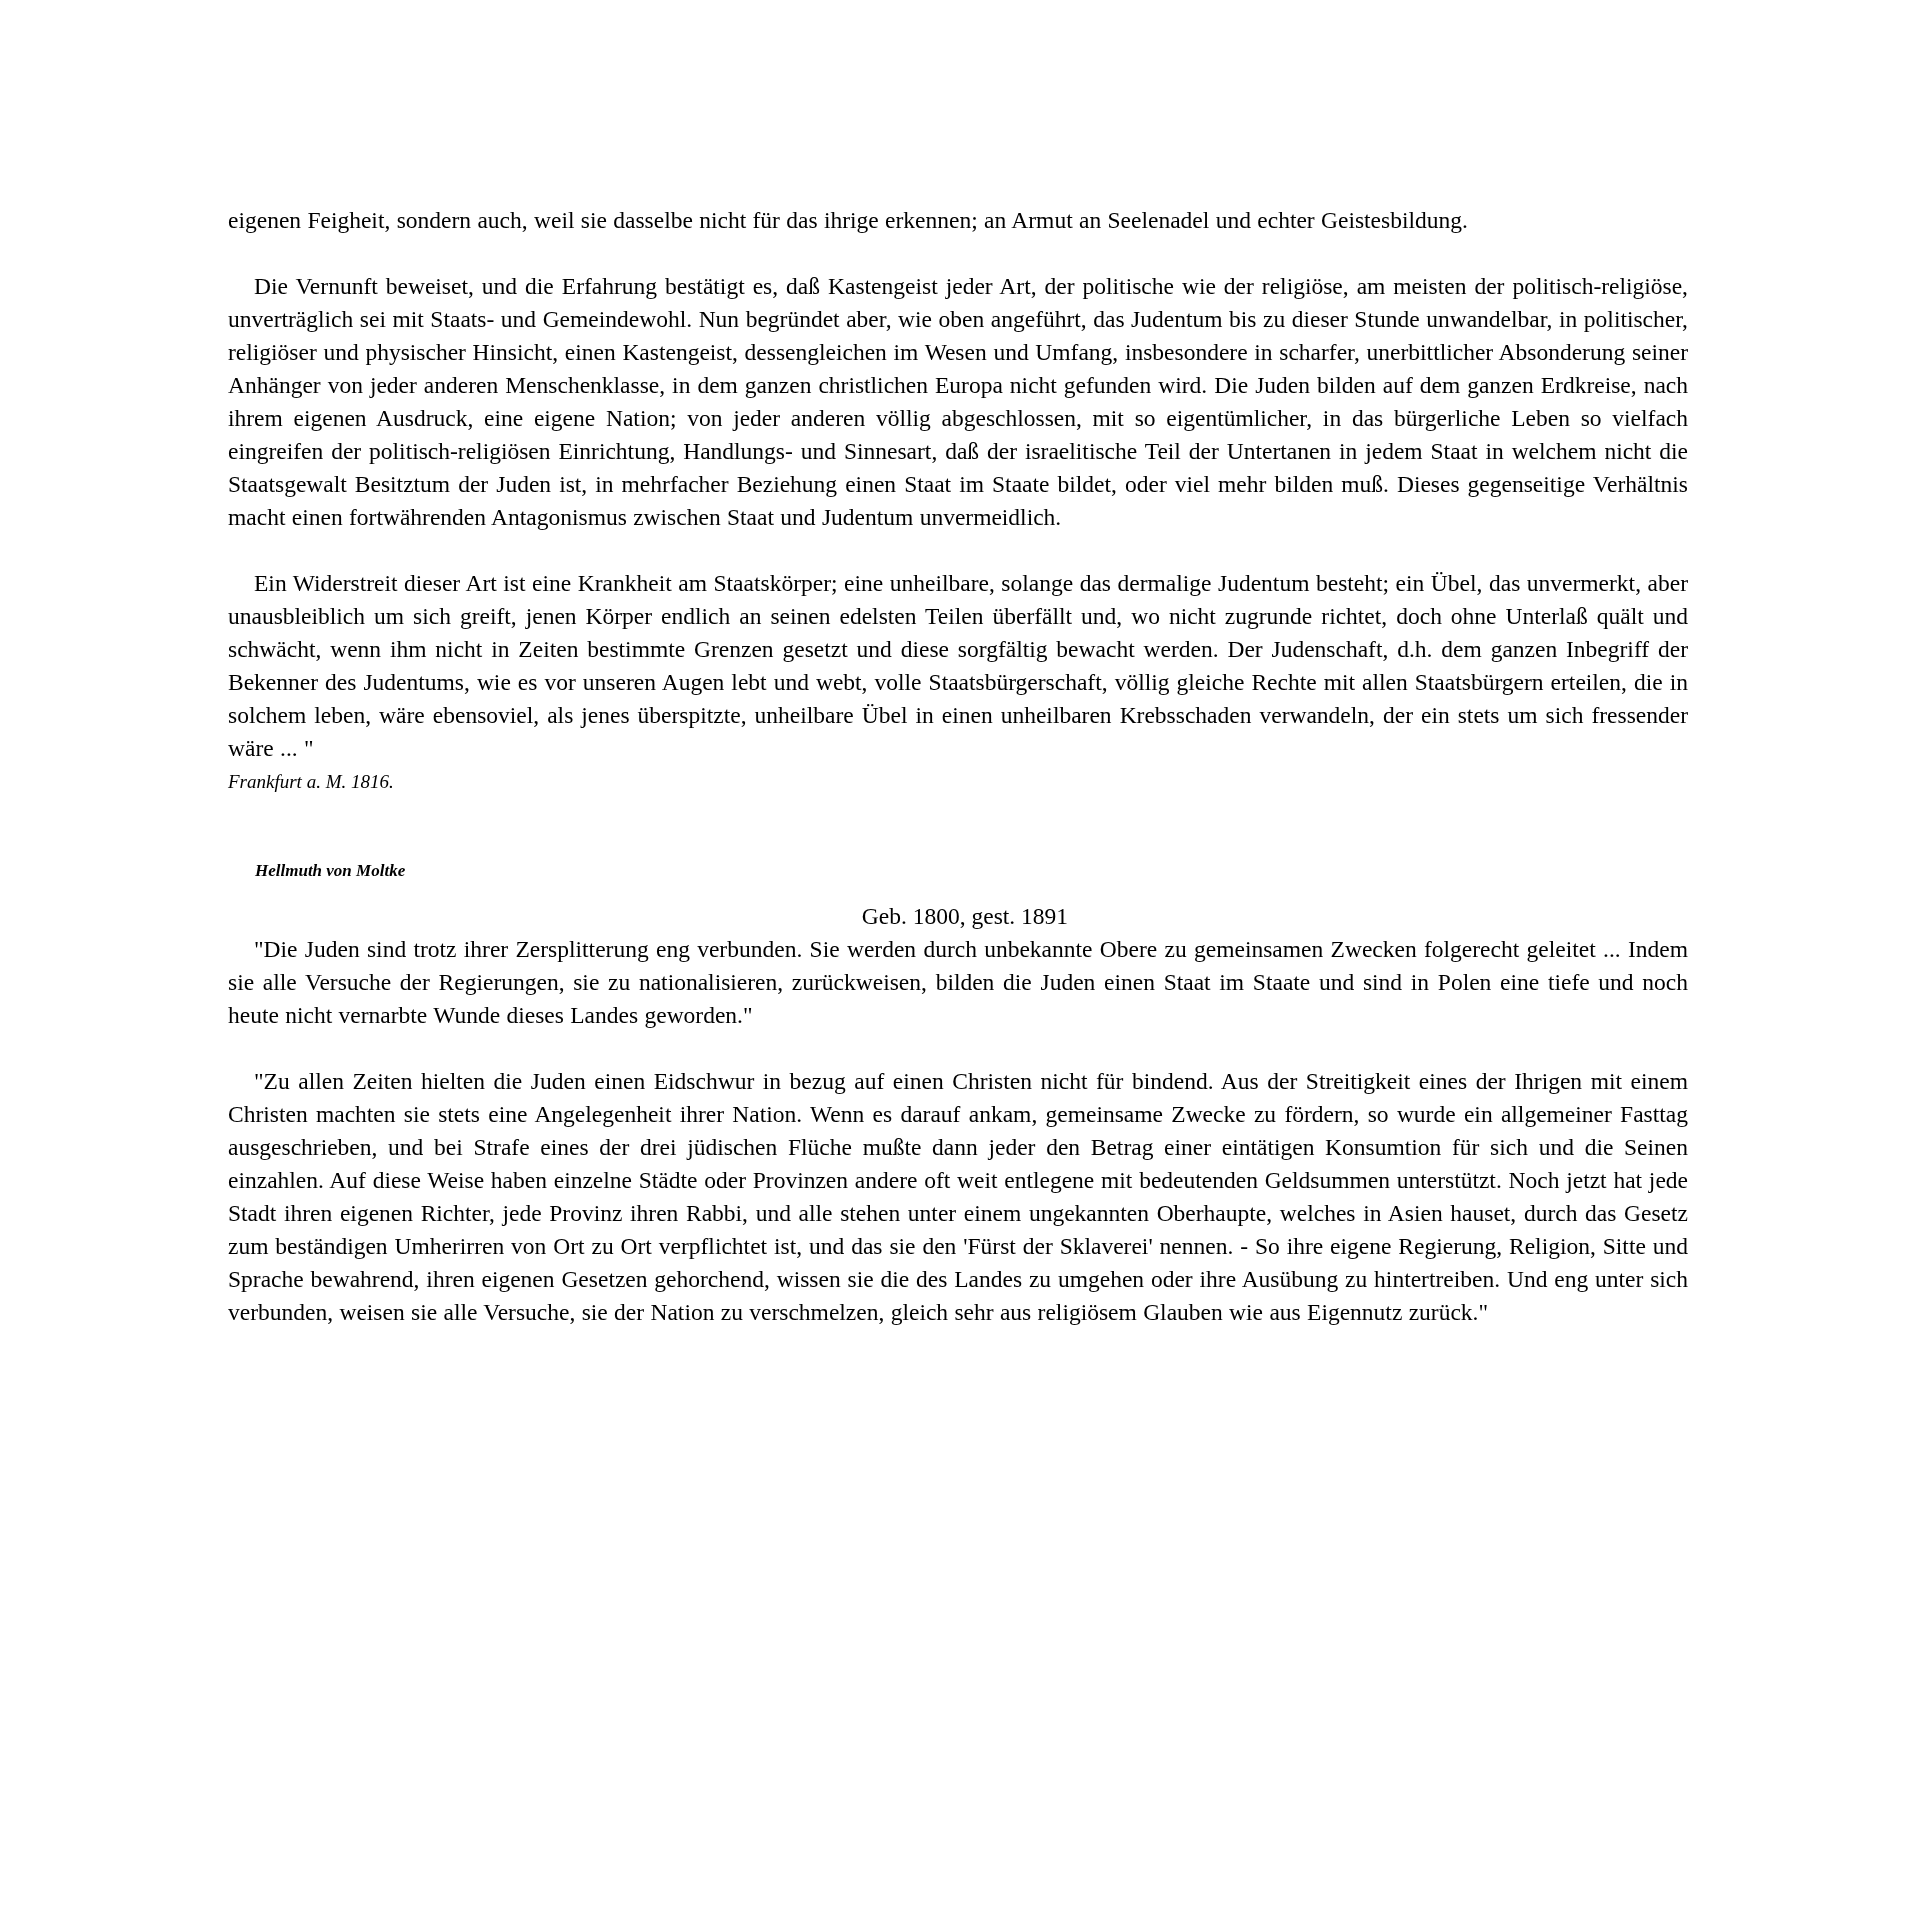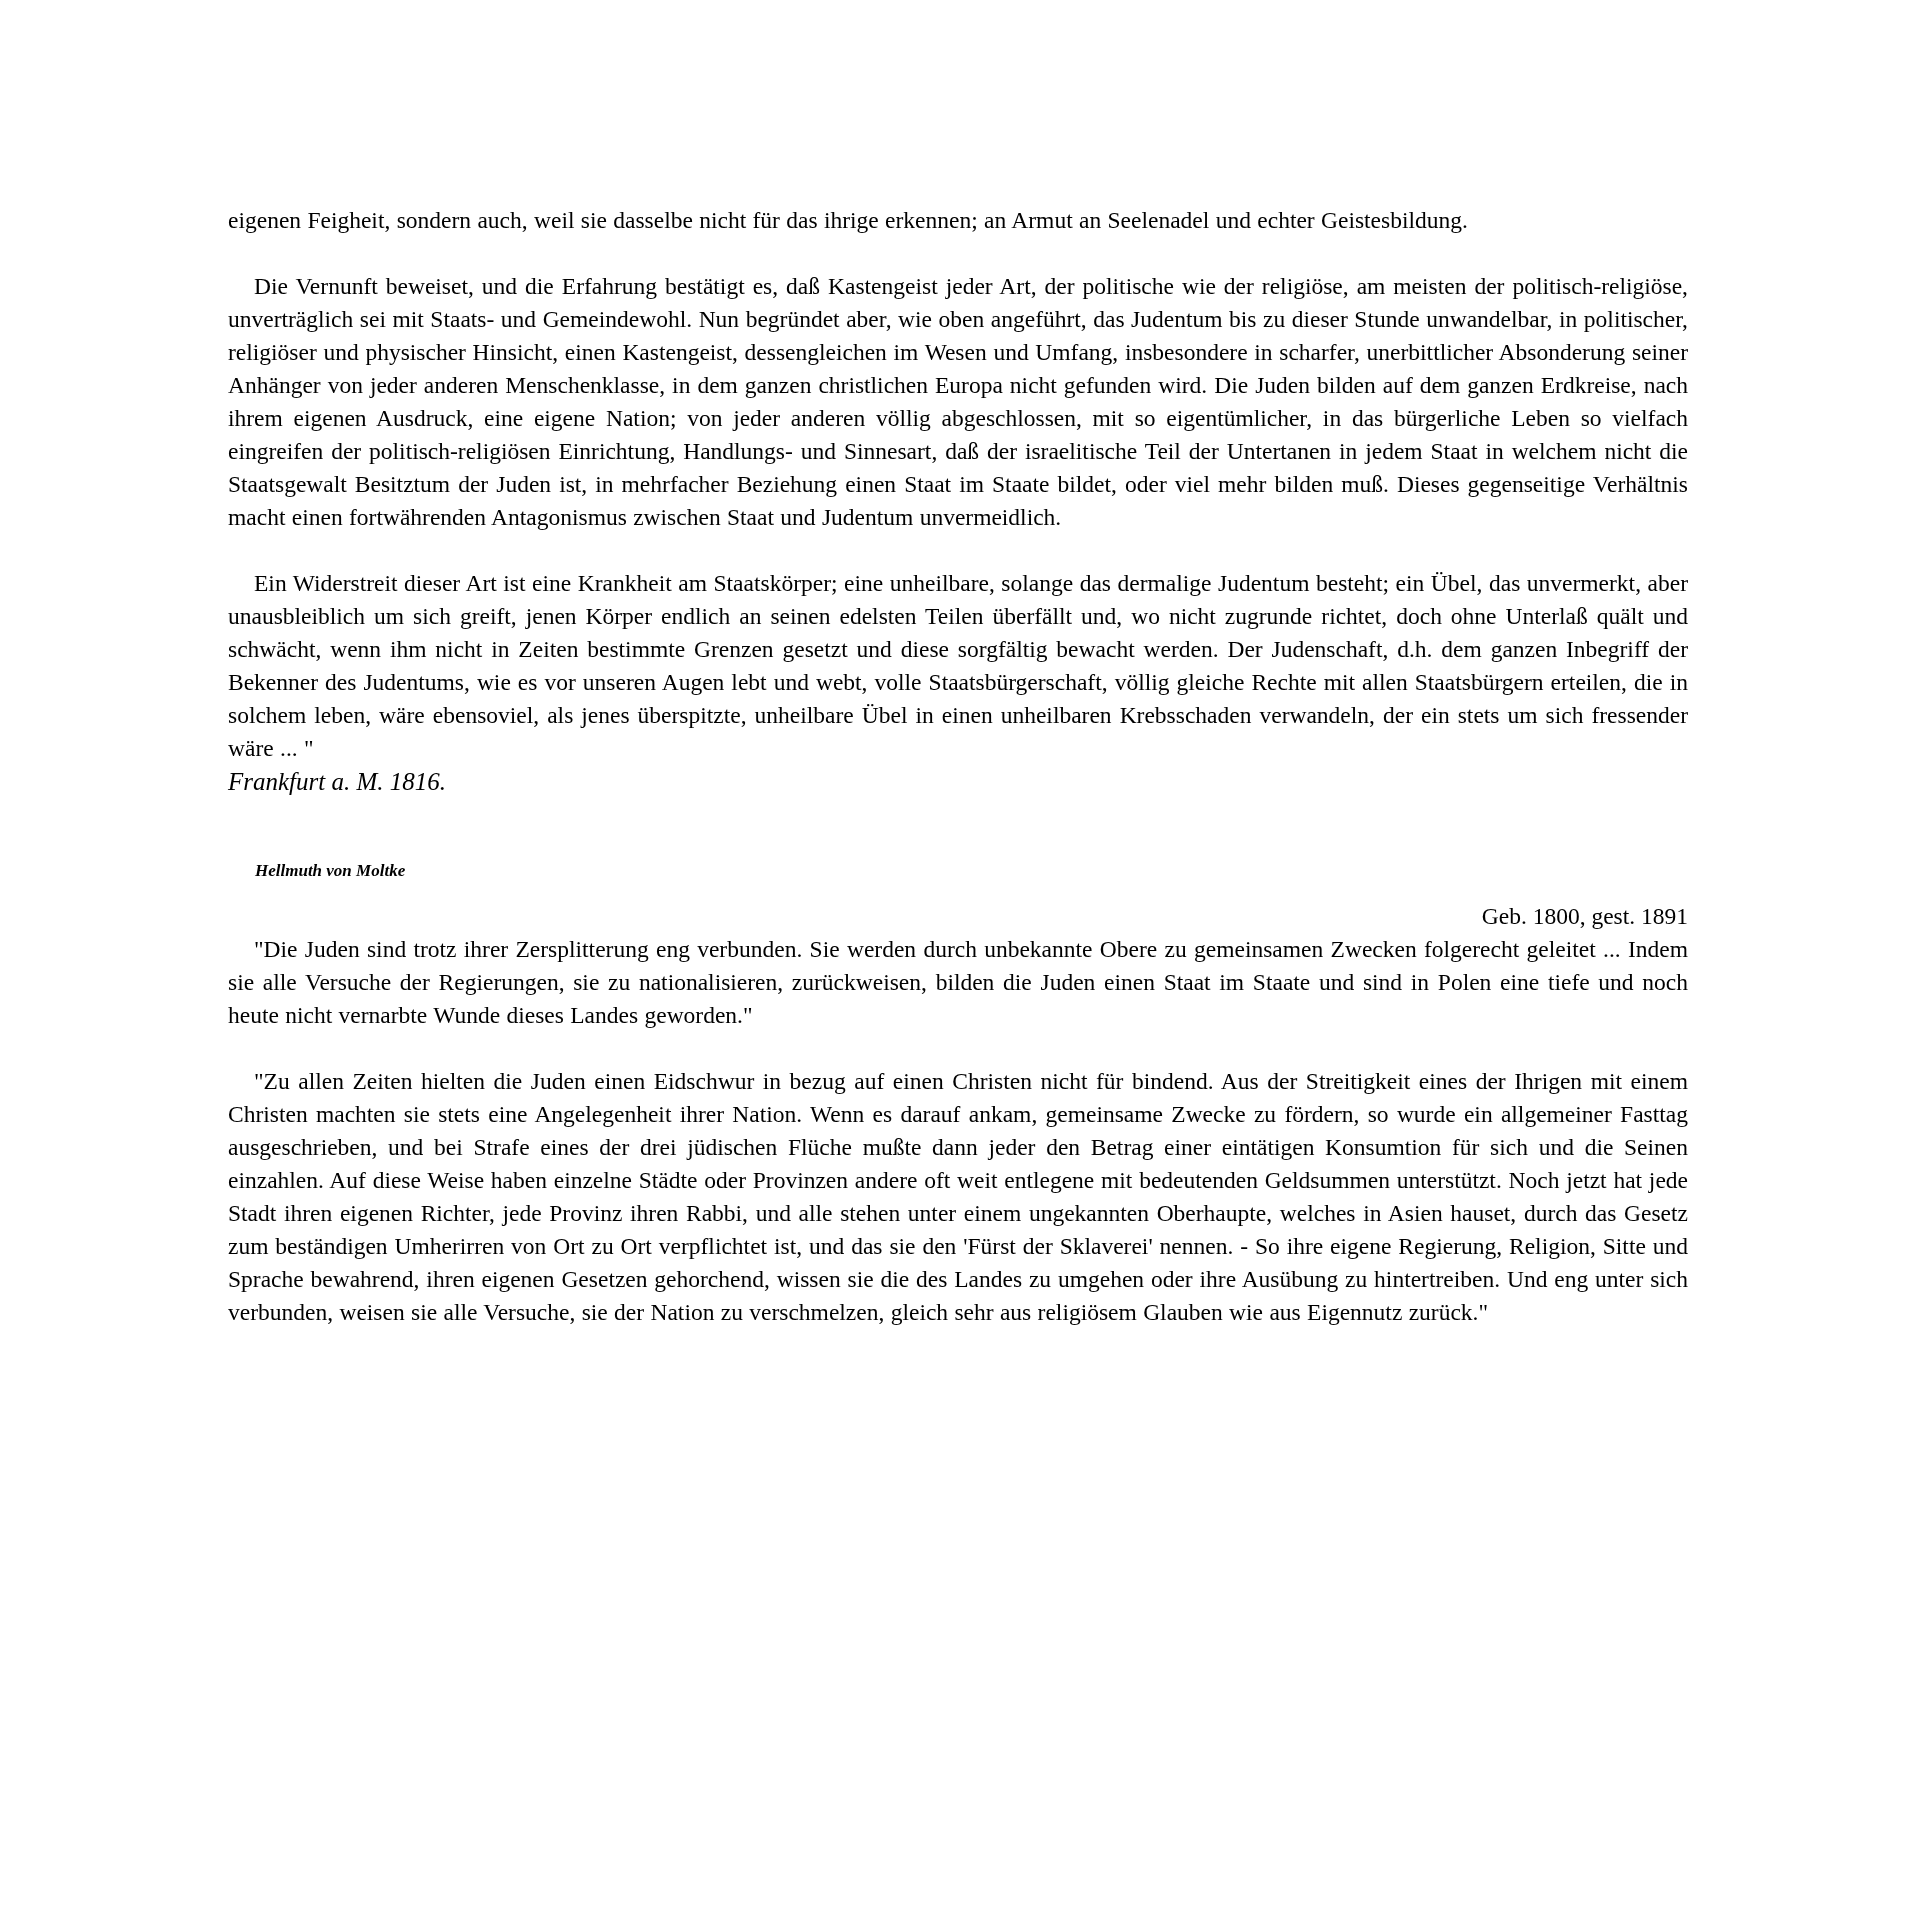--- a/index.html
+++ b/index.html
@@ -50,41 +50,41 @@
   .cite {
     margin: 0;
     font-size: 23.5px;
     line-height: 33px;
     font-style: italic;
     text-align: left;
     text-indent: 14px;
   }
   .cite2 {
     margin: 0;
-    font-size: 25px;
+    font-size: 19px;
     line-height: 33px;
     font-style: italic;
     text-align: left;
     text-indent: 0;
   }
   .section-heading {
     margin: 13px;
     font-size: 17px;
     line-height: 33px;
     font-style: italic;
     font-weight: bold;
     text-indent: 14px;
     text-align: left;
   }
   .subline {
     margin: 0;
     font-size: 23.5px;
     line-height: 33px;
     text-indent: 14px;
-    text-align: right;
+    text-align: center;
   }
 </style>
 </head>
 <body>
 
 <div class="page">
 
   <div class="textblock">
 
     <p class="para noindent">eigenen Feigheit, sondern auch, weil sie dasselbe nicht für das ihrige erkennen; an Armut an Seelenadel und echter Geistesbildung.</p>

